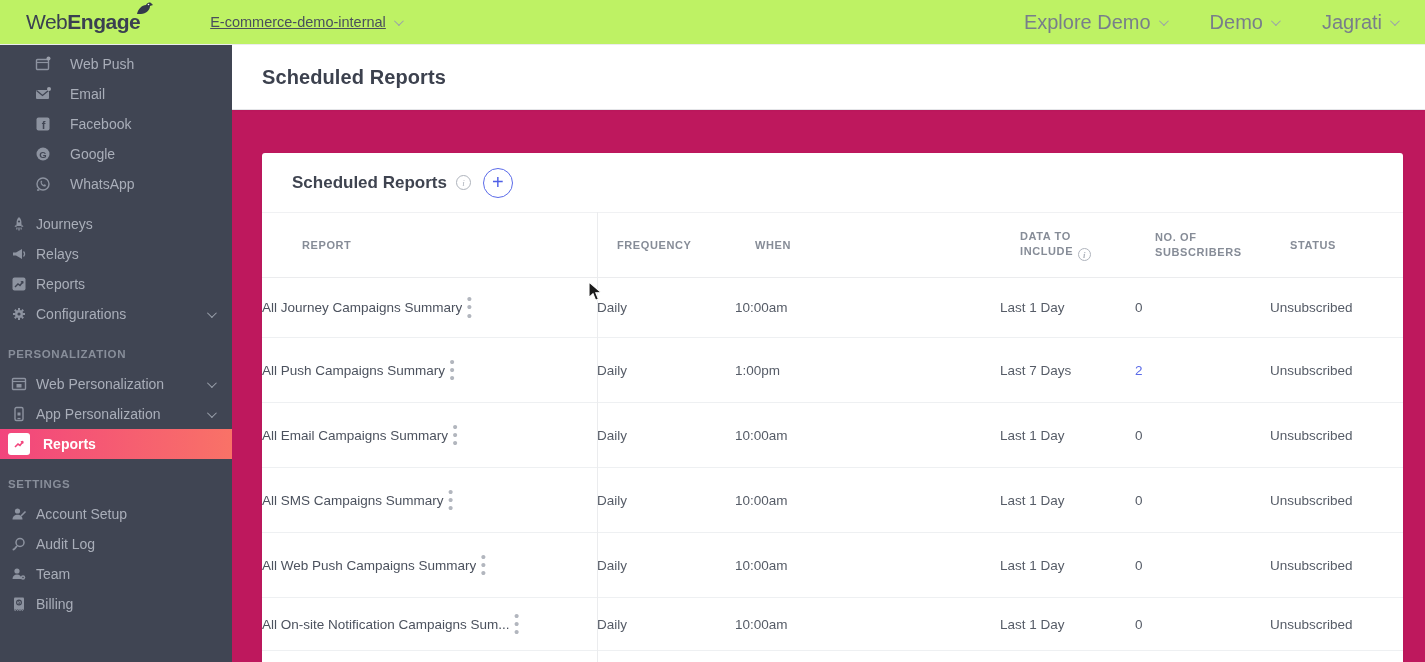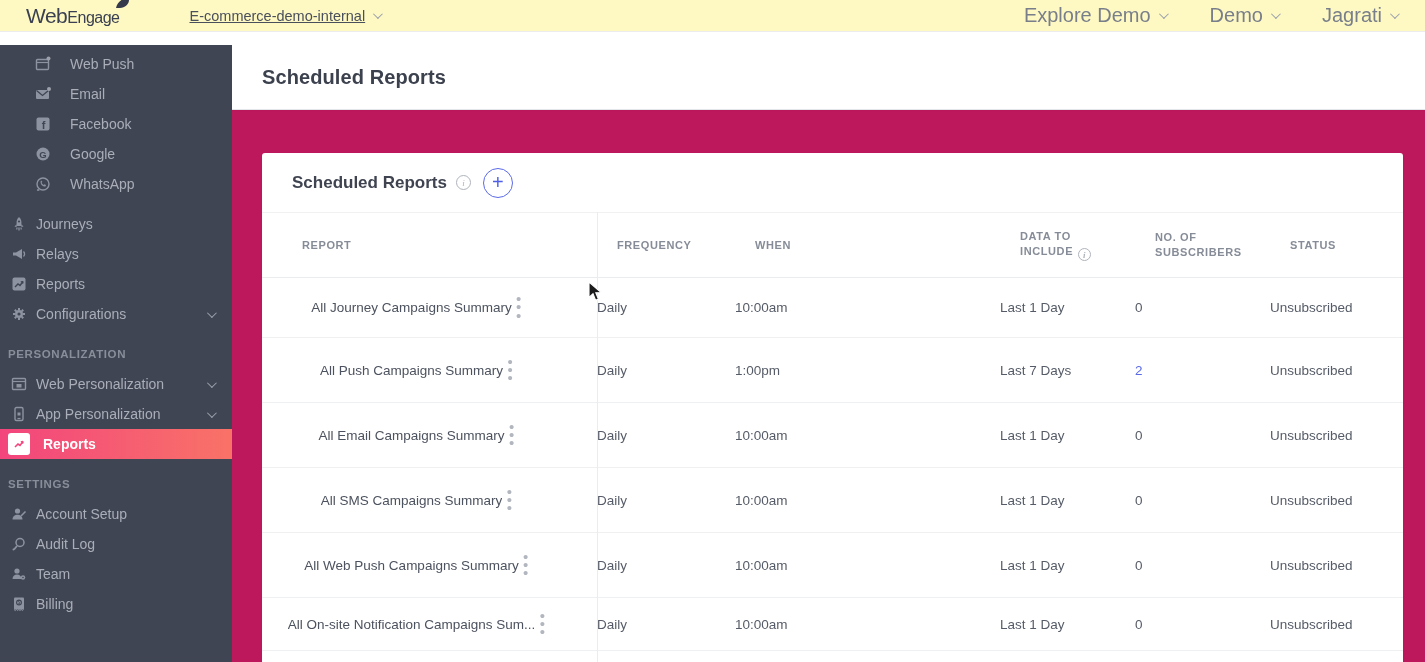--- a/index.html
+++ b/index.html
@@ -1,22 +1,22 @@
 <!DOCTYPE html>
 <html><head>
 <meta charset="utf-8">
 <style>
   * { margin:0; padding:0; box-sizing:border-box; }
   html,body { width:1425px; height:662px; overflow:hidden; font-family:"Liberation Sans",sans-serif; background:#fff; }
 
   
-  .topbar { position:absolute; left:0; top:0; width:1425px; height:32px; background:#fef9c3; border-bottom:1px solid #ececee; display:flex; align-items:center; z-index:30; }
+  .topbar { position:absolute; left:0; top:0; width:1425px; height:45px; background:#bef264; border-bottom:1px solid #ececee; display:flex; align-items:center; z-index:30; }
   .brand { display:flex; align-items:baseline; margin-left:26px; position:relative; color:#3a4051; }
   .brand .b-light { font-size:21px; font-weight:400; letter-spacing:-0.5px; }
-  .brand .b-bold  { font-size:16px; font-weight:400; letter-spacing:-0.5px; }
+  .brand .b-bold  { font-size:21px; font-weight:700; letter-spacing:-0.5px; }
   .brand svg.bird { position:absolute; right:-14px; top:-9px; }
   .project { display:flex; align-items:center; gap:8px; margin-left:70px; color:#4a4f5c; font-size:14.5px; cursor:pointer;text-decoration:underline; }
   .top-right { position:absolute; right:28px; display:flex; align-items:flex-end; gap:44px; color:#787e8a; font-size:20px; }
   .menu-item { display:flex; align-items:center; gap:8px; cursor:pointer; }
   .chev { width:7px; height:7px; border-right:1.6px solid #9aa0ab; border-bottom:1.6px solid #9aa0ab; transform:rotate(45deg) translateY(-2px); }
 
   
   .sidebar { position:absolute; left:0; top:45px; width:232px; height:617px; background:#404553; padding-top:4px; z-index:20; }
   .side-item { height:30px; display:flex; align-items:center; color:#a9aeb9; font-size:14px; cursor:pointer; position:relative; }
   .side-item .ic { width:17px; display:flex; justify-content:center; }
@@ -45,21 +45,21 @@
   .grid { display:grid; grid-template-columns:335px 138px 265px 135px 135px 1fr; align-items:center; }
   .thead { height:66px; border-top:1px solid #f0f1f3; border-bottom:1px solid #ebecee; }
   .hcell { font-size:11px; font-weight:700; color:#868c97; letter-spacing:0.6px; padding-left:20px; line-height:1.35; }
   .hcell.first { padding-left:40px; }
   .hc-datainclude { max-width:105px; }
   .hc-subs { max-width:110px; }
   .hcell .info-icon { width:13px; height:13px; margin-left:5px; vertical-align:-3px; }
 
   .trow { border-bottom:1px solid #eef0f2; }
   .cell { font-size:13.5px; color:#565c67; }
-  .cell.first { padding-right:22px; display:flex; align-items:center; justify-content:center; color:#4c525e; }
+  .cell.first { padding-right:22px; display:flex; align-items:center; justify-content:flex-start; color:#4c525e; }
   .report-name { white-space:nowrap; overflow:hidden; text-overflow:ellipsis; }
   .dots { color:#b2b6be; font-size:14px; letter-spacing:0; line-height:0.55; text-align:center; width:14px; cursor:pointer; user-select:none; }
   .dots span { display:block; font-size:15px; }
   .link { color:#5b6be8; cursor:pointer; }
   .col-divider { position:absolute; left:335px; top:59px; bottom:0; width:1px; background:#ebecee; }
   .tfoot-strip { position:absolute; left:0; right:0; top:542px; bottom:0; background:#f4f5f7; }
 
   
   .cursor { position:absolute; left:588px; top:281px; z-index:50; pointer-events:none; }
 

